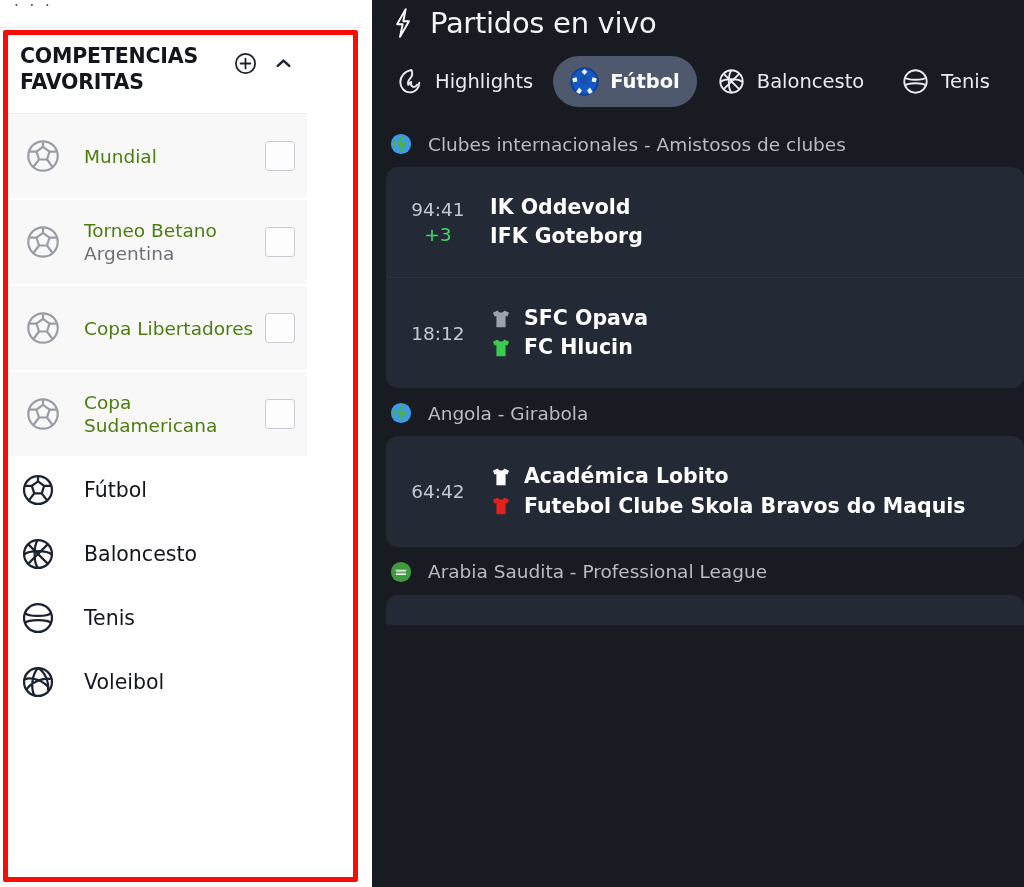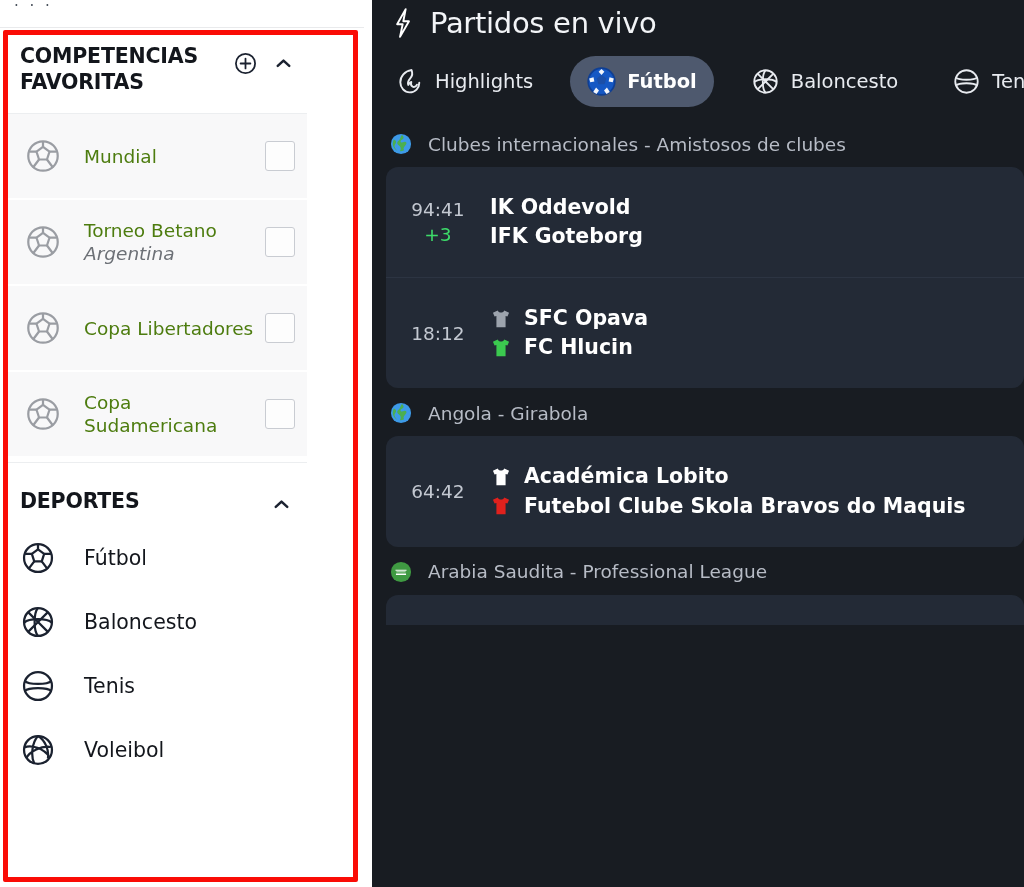--- a/index.html
+++ b/index.html
@@ -97,21 +97,20 @@
   .fav-name {
     font-size: 18.5px;
     color: #4d7c0f;
     line-height: 1.28;
     word-break: break-word;
   }
   .fav-sub {
     font-size: 18.5px;
     color: #6c7076;
     line-height: 1.28;
-    font-style: italic;
   }
   .fav-check {
     flex: 0 0 30px;
     width: 30px; height: 30px;
     border: 1.5px solid #c9ccd2;
     border-radius: 3px;
     background: #fdfdfd;
     margin-left: 10px;
   }
 
@@ -155,21 +154,21 @@
   .live-title {
     font-size: 29px;
     font-weight: normal;
     color: #f2f4f7;
     letter-spacing: -0.3px;
   }
 
   .tabs {
     display: flex;
     align-items: center;
-    gap: 20px;
+    gap: 3px;
     padding: 14px 8px 12px 6px;
     white-space: nowrap;
   }
   .tab {
     display: flex;
     align-items: center;
     gap: 11px;
     padding: 11px 17px;
     border-radius: 26px;
     background: transparent;
@@ -324,30 +323,20 @@
               <path d="M12 2.7v3.6M20.6 9.2l-4.5.1M18.4 19.4l-3.9-5.2M5.6 19.4l3.9-5.2M3.4 9.2l4.5.1"></path>
             </svg>
           </span>
           <span class="fav-text">
             <span class="fav-name">Copa Sudamericana</span>
           </span>
           <span class="fav-check"></span>
         </div>
       </div>
 
-      <div class="sports-header">
-        <div class="sec-title">DEPORTES</div>
-        <div class="sec-actions">
-          <span class="ico-btn">
-            <svg width="23" height="23" viewBox="0 0 24 24" fill="none" stroke="#1b2230" stroke-width="2.6" stroke-linecap="round" stroke-linejoin="round">
-              <path d="M6 14.5L12 9l6 5.5"></path>
-            </svg>
-          </span>
-        </div>
-      </div>
 
       <div>
         <div class="sport-row">
           <span class="sport-ico">
             <svg width="36" height="36" viewBox="0 0 24 24" fill="none" stroke="#1b2230" stroke-width="1.5">
               <circle cx="12" cy="12" r="9.3"></circle>
               <path d="M12 6.3l4.1 3-1.6 4.9h-5L7.9 9.3z"></path>
               <path d="M12 2.7v3.6M20.6 9.2l-4.5.1M18.4 19.4l-3.9-5.2M5.6 19.4l3.9-5.2M3.4 9.2l4.5.1"></path>
             </svg>
           </span>

